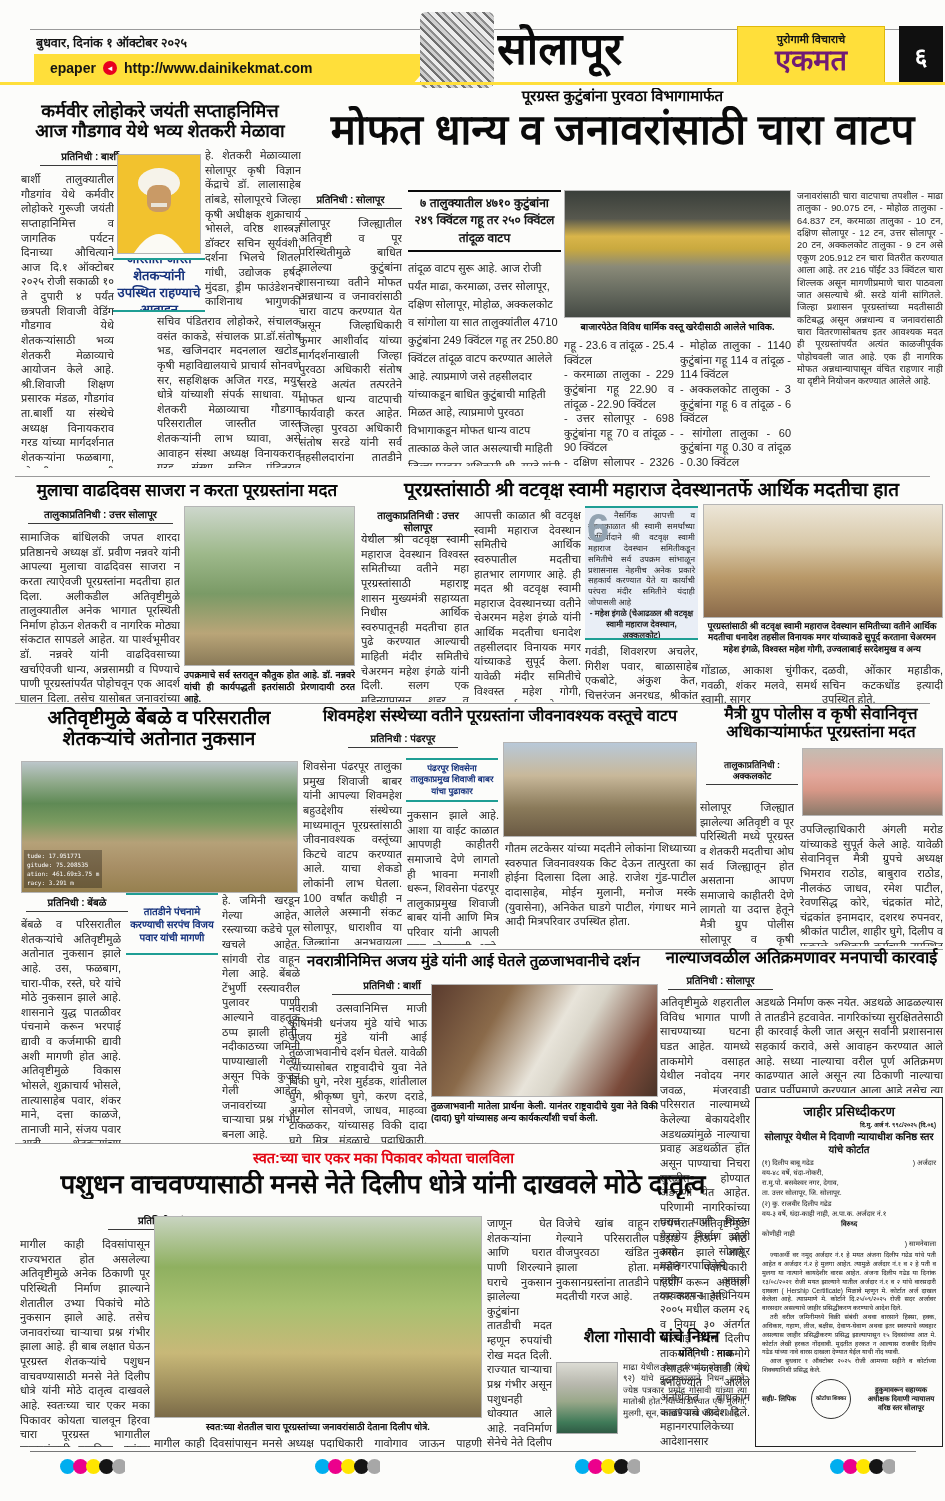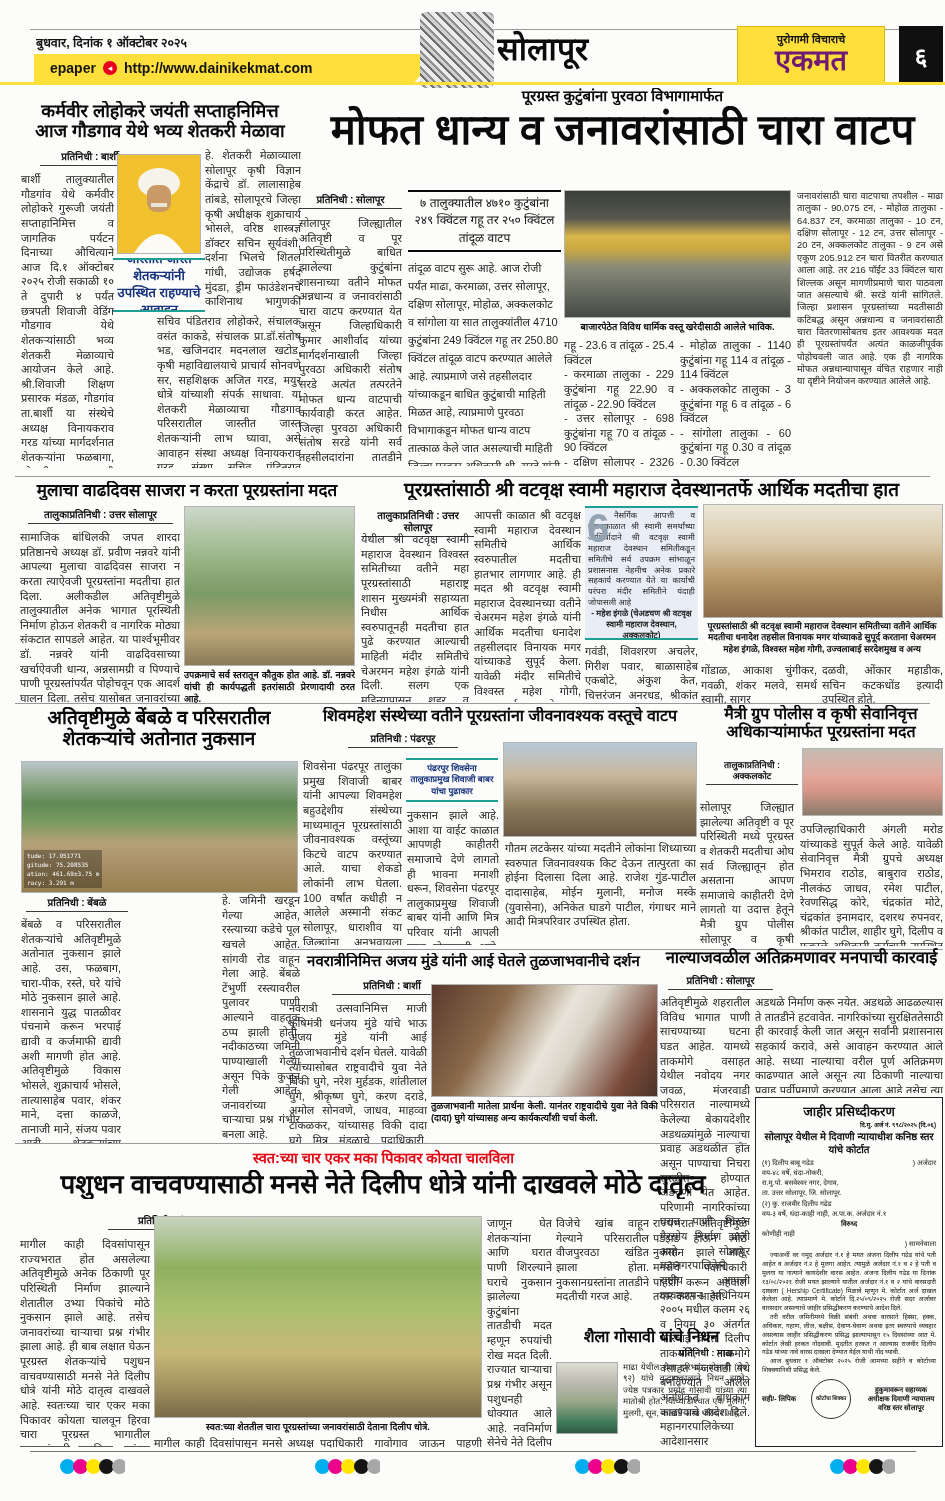--- a/index.html
+++ b/index.html
@@ -11,21 +11,21 @@
   .nw{white-space:nowrap;}
   .byline{font-weight:bold;text-align:center;font-size:10px;border-bottom:1px solid #3a3a3a;padding-bottom:2px;line-height:1.2;}
   .txt{font-size:11px;line-height:1.33;text-align:justify;color:#232323;}
   .txt.small{font-size:8.2px;}
   .pre{white-space:pre-line;}
   .cap{font-weight:bold;font-size:9.3px;text-align:center;line-height:1.3;color:#101010;}
   .pq{font-weight:bold;color:#17337d;text-align:center;border-top:2px solid #1f9e94;border-bottom:2px solid #1f9e94;
       display:flex;align-items:center;justify-content:center;line-height:1.3;padding:3px 2px;}
   .photo{position:absolute;border:1px solid #b5b5b5;}
   .rule{position:absolute;background:#9a9a9a;height:1px;}
-  .subbox{border-top:2.5px solid #0a0a0a;border-bottom:2.5px solid #0a0a0a;font-weight:normal;
+  .subbox{border-top:2.5px solid #0a0a0a;border-bottom:2.5px solid #0a0a0a;font-weight:bold;
           text-align:center;display:flex;align-items:center;justify-content:center;line-height:1.45;}
   .boldsub{font-weight:bold;display:block;margin-top:3px;}
   .dot{width:15px;height:15px;border-radius:50%;display:inline-block;margin-right:-2px;}
   .stamp{width:40px;height:40px;border:1px solid #333;border-radius:50%;display:flex;align-items:center;
          justify-content:center;text-align:center;font-size:5.5px;line-height:1.3;font-weight:bold;}
   .legal{font-size:6.4px;line-height:1.38;text-align:justify;}
 </style>
 </head>
 <body>
 
@@ -34,21 +34,21 @@
   <div class="rule" style="left:30px;top:29px;width:880px;"></div>
   <div class="abs" style="left:36px;top:34px;width:320px;font-weight:bold;font-size:12.5px;">बुधवार, दिनांक १ ऑक्टोबर २०२५</div>
 
   <div class="abs" style="left:34px;top:54px;width:405px;height:28px;background:#ffdf3a;clip-path:polygon(0 0,100% 0,94% 100%,0 100%);display:flex;align-items:center;padding-left:16px;gap:7px;">
     <span style="font-weight:bold;font-size:14px;">epaper</span>
     <span style="width:14px;height:14px;border-radius:50%;background:#e8001f;color:#fff;font-size:9px;display:inline-flex;align-items:center;justify-content:center;">◂</span>
     <span style="font-weight:bold;font-size:14px;">http://www.dainikekmat.com</span>
   </div>
 
   <div class="abs" style="left:420px;top:12px;width:74px;height:76px;background:repeating-linear-gradient(45deg,#cfcfcf 0 3px,#8d8d8d 3px 5px,#ececec 5px 9px,#6f6f6f 9px 11px);border-radius:6px;"></div>
-  <div class="abs" style="left:497px;top:18px;width:200px;height:62px;font-size:32px;font-weight:bold;line-height:62px;color:#0a0a0a;">सोलापूर</div>
+  <div class="abs" style="left:497px;top:18px;width:200px;height:62px;font-size:44px;font-weight:bold;line-height:62px;color:#0a0a0a;">सोलापूर</div>
 
   <div class="abs" style="left:737px;top:26px;width:148px;height:58px;background:#ffdf3a;border:1px solid #e0b90a;text-align:center;padding-top:4px;">
     <div style="font-size:11px;font-weight:bold;">पुरोगामी विचाराचे</div>
     <div style="font-size:29px;font-weight:bold;color:#701a75;line-height:1;">एकमत</div>
   </div>
   <div class="abs" style="left:899px;top:26px;width:44px;height:58px;background:#101010;color:#fff;font-size:24px;font-weight:bold;display:flex;align-items:center;justify-content:center;">६</div>
   <div class="abs" style="left:0;top:82px;width:945px;height:3px;background:#ffdf3a;"></div>
 
   <div class="abs hl" style="left:300px;top:88px;width:645px;font-size:15px;">पूरग्रस्त कुटुंबांना पुरवठा विभागामार्फत</div>
   <div class="abs hl nw" style="left:300px;top:106px;width:645px;font-size:42px;">मोफत धान्य व जनावरांसाठी चारा वाटप</div>
@@ -100,21 +100,21 @@
   <div class="photo" style="left:184px;top:506px;width:171px;height:160px;background:linear-gradient(180deg,#cdd7cc 0%,#9db88a 30%,#7a9a66 55%,#b9a578 80%,#8a7a58 100%);"></div>
   <div class="abs cap" style="left:184px;top:669px;width:171px;text-align:justify;">उपक्रमाचे सर्व स्तरातून कौतुक होत आहे. डॉ. नन्नवरे यांची ही कार्यपद्धती इतरांसाठी प्रेरणादायी ठरत आहे.</div>
 
   <div class="abs hl nw" style="left:360px;top:479px;width:583px;font-size:19px;">पूरग्रस्तांसाठी श्री वटवृक्ष स्वामी महाराज देवस्थानतर्फे आर्थिक मदतीचा हात</div>
   <div class="abs byline" style="left:362px;top:510px;width:112px;">तालुकाप्रतिनिधी : उत्तर सोलापूर</div>
   <div class="abs txt" style="left:361px;top:532px;width:108px;height:170px;">येथील श्री वटवृक्ष स्वामी महाराज देवस्थान विश्वस्त समितीच्या वतीने महा पूरग्रस्तांसाठी महाराष्ट्र शासन मुख्यमंत्री सहाय्यता निधीस आर्थिक स्वरुपातूनही मदतीचा हात पुढे करण्यात आल्याची माहिती मंदीर समितीचे चेअरमन महेश इंगळे यांनी दिली. सलग एक महिन्यापासून शहर व जिल्ह्यात सातत्याने पडत असलेल्या पावसाचा शेतकरी वर्गास व सर्वसामान्य नागरिकांस मोठा नुकसान सहन करावा लागत आहे. या पार्श्वभुमीवर या नैसर्गिक</div>
   <div class="abs txt" style="left:474px;top:508px;width:107px;height:194px;">आपत्ती काळात श्री वटवृक्ष स्वामी महाराज देवस्थान समितीचे आर्थिक स्वरुपातील मदतीचा हातभार लागणार आहे. ही मदत श्री वटवृक्ष स्वामी महाराज देवस्थानच्या वतीने चेअरमन महेश इंगळे यांनी आर्थिक मदतीचा धनादेश तहसीलदार विनायक मगर यांच्याकडे सुपूर्द केला. यावेळी मंदीर समितीचे विश्वस्त महेश गोगी, उज्वलाबाई सरदेशमुख, चंद्रकांत गवंडी, संतोष पराणे, श्रीशैल</div>
   <div class="abs" style="left:585px;top:506px;width:113px;height:134px;background:#e9eef6;border-top:2px solid #1f9e94;border-bottom:2px solid #1f9e94;padding:3px;">
     <span style="position:absolute;left:2px;top:0;font-size:40px;font-weight:bold;color:#93a3b1;line-height:1;">6</span>
     <div class="txt small" style="text-indent:26px;">नैसर्गिक आपत्ती व संकटकाळात श्री स्वामी समर्थांच्या आशिर्वादाने श्री वटवृक्ष स्वामी महाराज देवस्थान समितीकडून समितीचे सर्व उपक्रम सांभाळून प्रशासनास नेहमीच अनेक प्रकारे सहकार्य करण्यात येते या कार्याची परंपरा मंदीर समितीने यंदाही जोपासली आहे</div>
-    <div class="txt small" style="font-weight:bold;text-align:center;">- महेश इंगळे (चेअडचण श्री वटवृक्ष स्वामी महाराज देवस्थान, अक्कलकोट)</div>
+    <div class="txt small" style="font-weight:bold;text-align:center;">- महेश इंगळे (चेआढळल श्री वटवृक्ष स्वामी महाराज देवस्थान, अक्कलकोट)</div>
   </div>
   <div class="abs txt" style="left:585px;top:644px;width:113px;height:58px;">गवंडी, शिवशरण अचलेर, गिरीश पवार, बाळासाहेब एकबोटे, अंकुश केत, चित्तरंजन अनरधड, श्रीकांत मलवे, गणेश इंगळे, सागर</div>
   <div class="photo" style="left:703px;top:504px;width:240px;height:114px;background:linear-gradient(180deg,#ece6d8 0%,#d8c8a8 35%,#b89868 65%,#8a6a4a 100%);"></div>
   <div class="abs cap" style="left:701px;top:621px;width:242px;font-size:8.8px;">पूरग्रस्तांसाठी श्री वटवृक्ष स्वामी महाराज देवस्थान समितीच्या वतीने आर्थिक मदतीचा धनादेश तहसील विनायक मगर यांच्याकडे सुपूर्द करताना चेअरमन महेश इंगळे, विश्वस्त महेश गोगी, उज्वलाबाई सरदेशमुख व अन्य</div>
   <div class="abs txt" style="left:701px;top:663px;width:116px;height:40px;">गोंडाळ, आकाश चुंगीकर, गवळी, शंकर मलवे, समर्थ स्वामी, सागर</div>
   <div class="abs txt" style="left:822px;top:663px;width:121px;height:40px;">दळवी, ओंकार महाडीक, सचिन कटकधोंड इत्यादी उपस्थित होते.</div>
 
   <div class="rule" style="left:15px;top:703px;width:915px;"></div>
 
   <div class="abs hl" style="left:18px;top:707px;width:282px;font-size:19px;">
@@ -123,20 +123,21 @@
   </div>
   <div class="photo" style="left:21px;top:761px;width:277px;height:132px;background:linear-gradient(180deg,#bcc6ca 0%,#8fa98a 16%,#5f8a55 32%,#7a9a60 46%,#b5a178 62%,#a88f66 80%,#96804f 100%);">
     <div style="position:absolute;left:2px;bottom:4px;background:rgba(0,0,0,.3);color:#fff;font-size:6px;line-height:1.5;padding:1px 3px;font-family:'DejaVu Sans Mono',monospace;">
       <div>tude: 17.951771</div>
       <div>gitude: 75.208535</div>
       <div>ation: 461.69±3.75 m</div>
       <div>racy: 3.291 m</div>
     </div>
   </div>
   <div class="abs byline" style="left:26px;top:897px;width:102px;">प्रतिनिधी : बेंबळे</div>
+  <div class="abs pq" style="left:126px;top:893px;width:92px;height:62px;font-size:10px;">तातडीने पंचनामे करण्याची सरपंच विजय पवार यांची मागणी</div>
   <div class="abs txt" style="left:222px;top:893px;width:78px;height:250px;">हे. जमिनी खरडून गेल्या आहेत, रस्त्याच्या कडेचे पूल खचले आहेत. सांगवी रोड वाहून गेला आहे. बेंबळे टेंभुर्णी रस्त्यावरील पुलावर पाणी आल्याने वाहतूक ठप्प झाली होती. नदीकाठच्या जमिनी पाण्याखाली गेल्या असून पिके कुजून गेली आहेत. जनावरांच्या चाऱ्याचा प्रश्न गंभीर बनला आहे.</div>
   <div class="abs txt" style="left:21px;top:917px;width:100px;height:226px;">बेंबळे व परिसरातील शेतकऱ्यांचे अतिवृष्टीमुळे अतोनात नुकसान झाले आहे. उस, फळबाग, चारा-पीक, रस्ते, घरे यांचे मोठे नुकसान झाले आहे. शासनाने युद्ध पातळीवर पंचनामे करून भरपाई द्यावी व कर्जमाफी द्यावी अशी मागणी होत आहे. अतिवृष्टीमुळे विकास भोसले, शुक्राचार्य भोसले, तात्यासाहेब पवार, शंकर माने, दत्ता काळजे, तानाजी माने, संजय पवार आदी शेतकऱ्यांच्या जमिनी खरडून गेल्या आहेत.</div>
 
   <div class="abs hl nw" style="left:302px;top:707px;width:396px;font-size:16px;">शिवमहेश संस्थेच्या वतीने पूरग्रस्तांना जीवनावश्यक वस्तूचे वाटप</div>
   <div class="abs byline" style="left:348px;top:733px;width:110px;">प्रतिनिधी : पंढरपूर</div>
   <div class="abs pq" style="left:406px;top:758px;width:92px;height:44px;font-size:8.6px;">पंढरपूर शिवसेना तालुकाप्रमुख शिवाजी बाबर यांचा पुढाकार</div>
   <div class="abs txt" style="left:303px;top:759px;width:99px;height:186px;">शिवसेना पंढरपूर तालुका प्रमुख शिवाजी बाबर यांनी आपल्या शिवमहेश बहुउद्देशीय संस्थेच्या माध्यमातून पूरग्रस्तांसाठी जीवनावश्यक वस्तूंच्या किटचे वाटप करण्यात आले. याचा शेकडो लोकांनी लाभ घेतला. 100 वर्षांत कधीही न आलेले अस्मानी संकट सोलापूर, धाराशीव या जिल्ह्यांना अनुभवायला मिळाले. सलग चार दिवस मोठा पाऊस येऊन, सीना नदीला महापूर येणे हे कल्पनेच्या पलीकडले होते. या पुरामुळे शेतकरी हवालदिल झाला, पिके वाहून गेली, जनावरे वाहून गेली. यामधून शेतकरी वर्गाचे अतोनात</div>
   <div class="abs txt" style="left:407px;top:808px;width:92px;height:137px;">नुकसान झाले आहे. आशा या वाईट काळात आपणही काहीतरी समाजाचे देणे लागतो ही भावना मनाशी धरून, शिवसेना पंढरपूर तालुकाप्रमुख शिवाजी बाबर यांनी आणि मित्र परिवार यांनी आपली मदत पोहचवली आहे. परंडा तालुक्यातील आवार पिंपरी व पाच पिंपळ या गावी जाऊन, तेथील पदाधिकारी जिल्हा शिवसेना समन्वयक</div>
   <div class="photo" style="left:503px;top:742px;width:194px;height:95px;background:linear-gradient(180deg,#b8c8d8 0%,#c8b89a 35%,#8a7a5a 70%,#6a5a44 100%);"></div>
   <div class="abs txt" style="left:505px;top:841px;width:191px;height:104px;">गौतम लटकेसर यांच्या मदतीने लोकांना शिध्याच्या स्वरुपात जिवनावश्यक किट देऊन तात्पुरता का होईना दिलासा दिला आहे. राजेश गुंड-पाटील दादासाहेब, मोईन मुलानी, मनोज मस्के (युवासेना), अनिकेत घाडगे पाटील, गंगाधर माने आदी मित्रपरिवार उपस्थित होता.</div>

